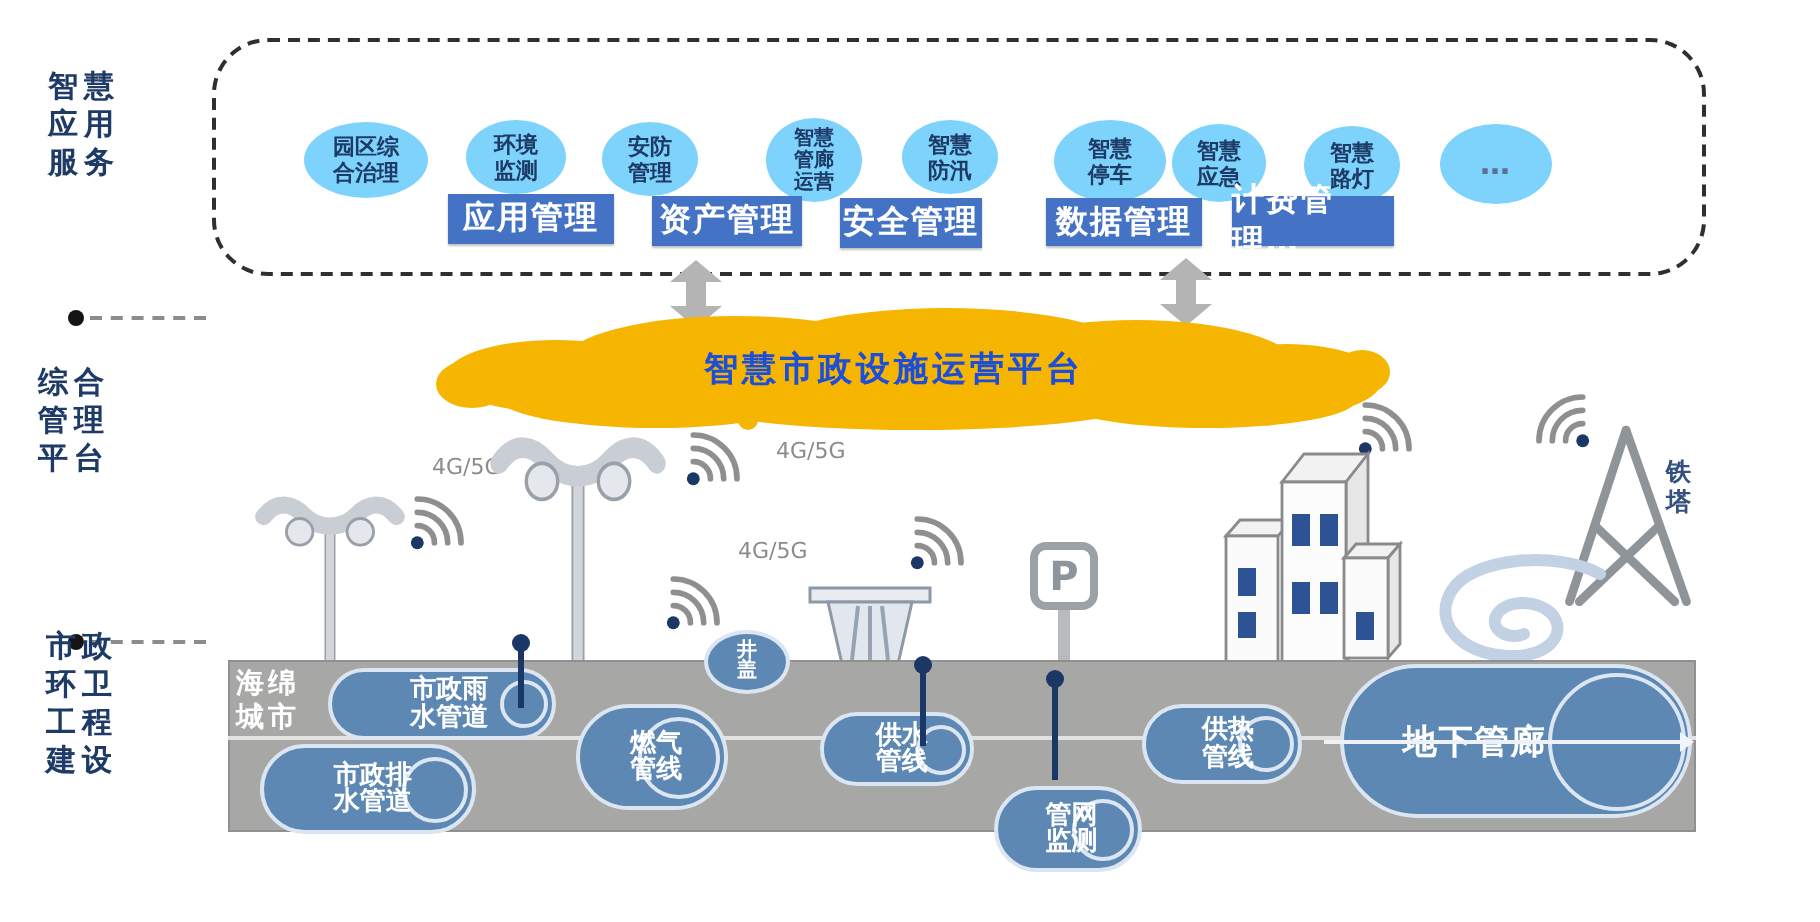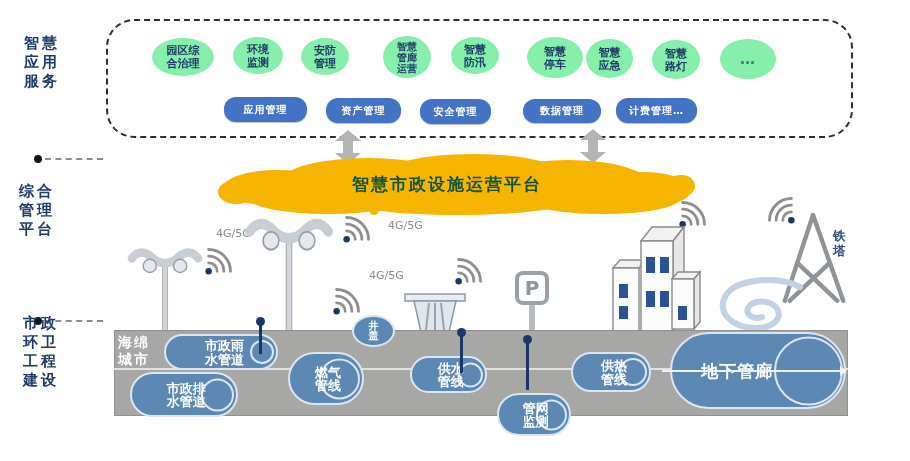--- a/index.html
+++ b/index.html
@@ -11,33 +11,33 @@
   
   .rail-label{position:absolute;color:#1e3a66;font-weight:700;font-size:15px;line-height:19px;
               letter-spacing:3px;white-space:pre-line;text-align:center;}
   .sep-dot{position:absolute;width:8px;height:8px;border-radius:50%;background:#141414;}
   .sep-line{position:absolute;width:58px;border-top:2px dashed #8c8c8c;}
 
   
   .app-box{position:absolute;left:106px;top:19px;width:747px;height:119px;
            border:2.5px dashed #2f2f2f;border-radius:28px;}
 
-  .ellipse{position:absolute;background:#86efac;border-radius:50%;display:flex;align-items:center;
+  .ellipse{position:absolute;background:#7dd3fc;border-radius:50%;display:flex;align-items:center;
            justify-content:center;text-align:center;color:#1e3a66;font-weight:700;font-size:11px;
-           line-height:13px;white-space:pre-line;}
+           line-height:13px;white-space:pre-line;margin-top:23px;}
   .ellipse.three{font-size:10px;line-height:11px;}
   .ellipse.dots{font-size:15px;letter-spacing:1px;color:#5f6f93;}
 
-  .btn{position:absolute;background:#4472c4;border-radius:12px;color:#fff;font-weight:700;
-       font-size:10px;letter-spacing:1px;display:flex;align-items:center;justify-content:center;
+  .btn{position:absolute;background:#4472c4;border-radius:0;color:#fff;font-weight:700;
+       font-size:16px;letter-spacing:1px;display:flex;align-items:center;justify-content:center;
        box-shadow:0 1px 1px rgba(0,0,0,.25);}
 
   
   .cloud-text{position:absolute;left:297px;top:173px;width:300px;text-align:center;
-              font-size:17px;font-weight:700;color:#14532d;letter-spacing:2px;}
+              font-size:17px;font-weight:700;color:#1d4ed8;letter-spacing:2px;}
   .cloud-dot{position:absolute;left:369px;top:205px;width:10px;height:10px;border-radius:50%;
              background:#f6b500;}
 
   .net-label{position:absolute;color:#8c8c8c;font-size:11px;font-weight:400;}
 
   
   .band{position:absolute;left:114px;top:330px;width:734px;height:86px;background:#a7a7a5;
         border:1px solid #909090;}
   .band-line{position:absolute;left:114px;top:368px;width:734px;height:2px;background:#e2e2e0;z-index:1;}
   .band-line-over{position:absolute;left:662px;top:370px;width:180px;height:2px;background:#eef2f6;z-index:3;}

